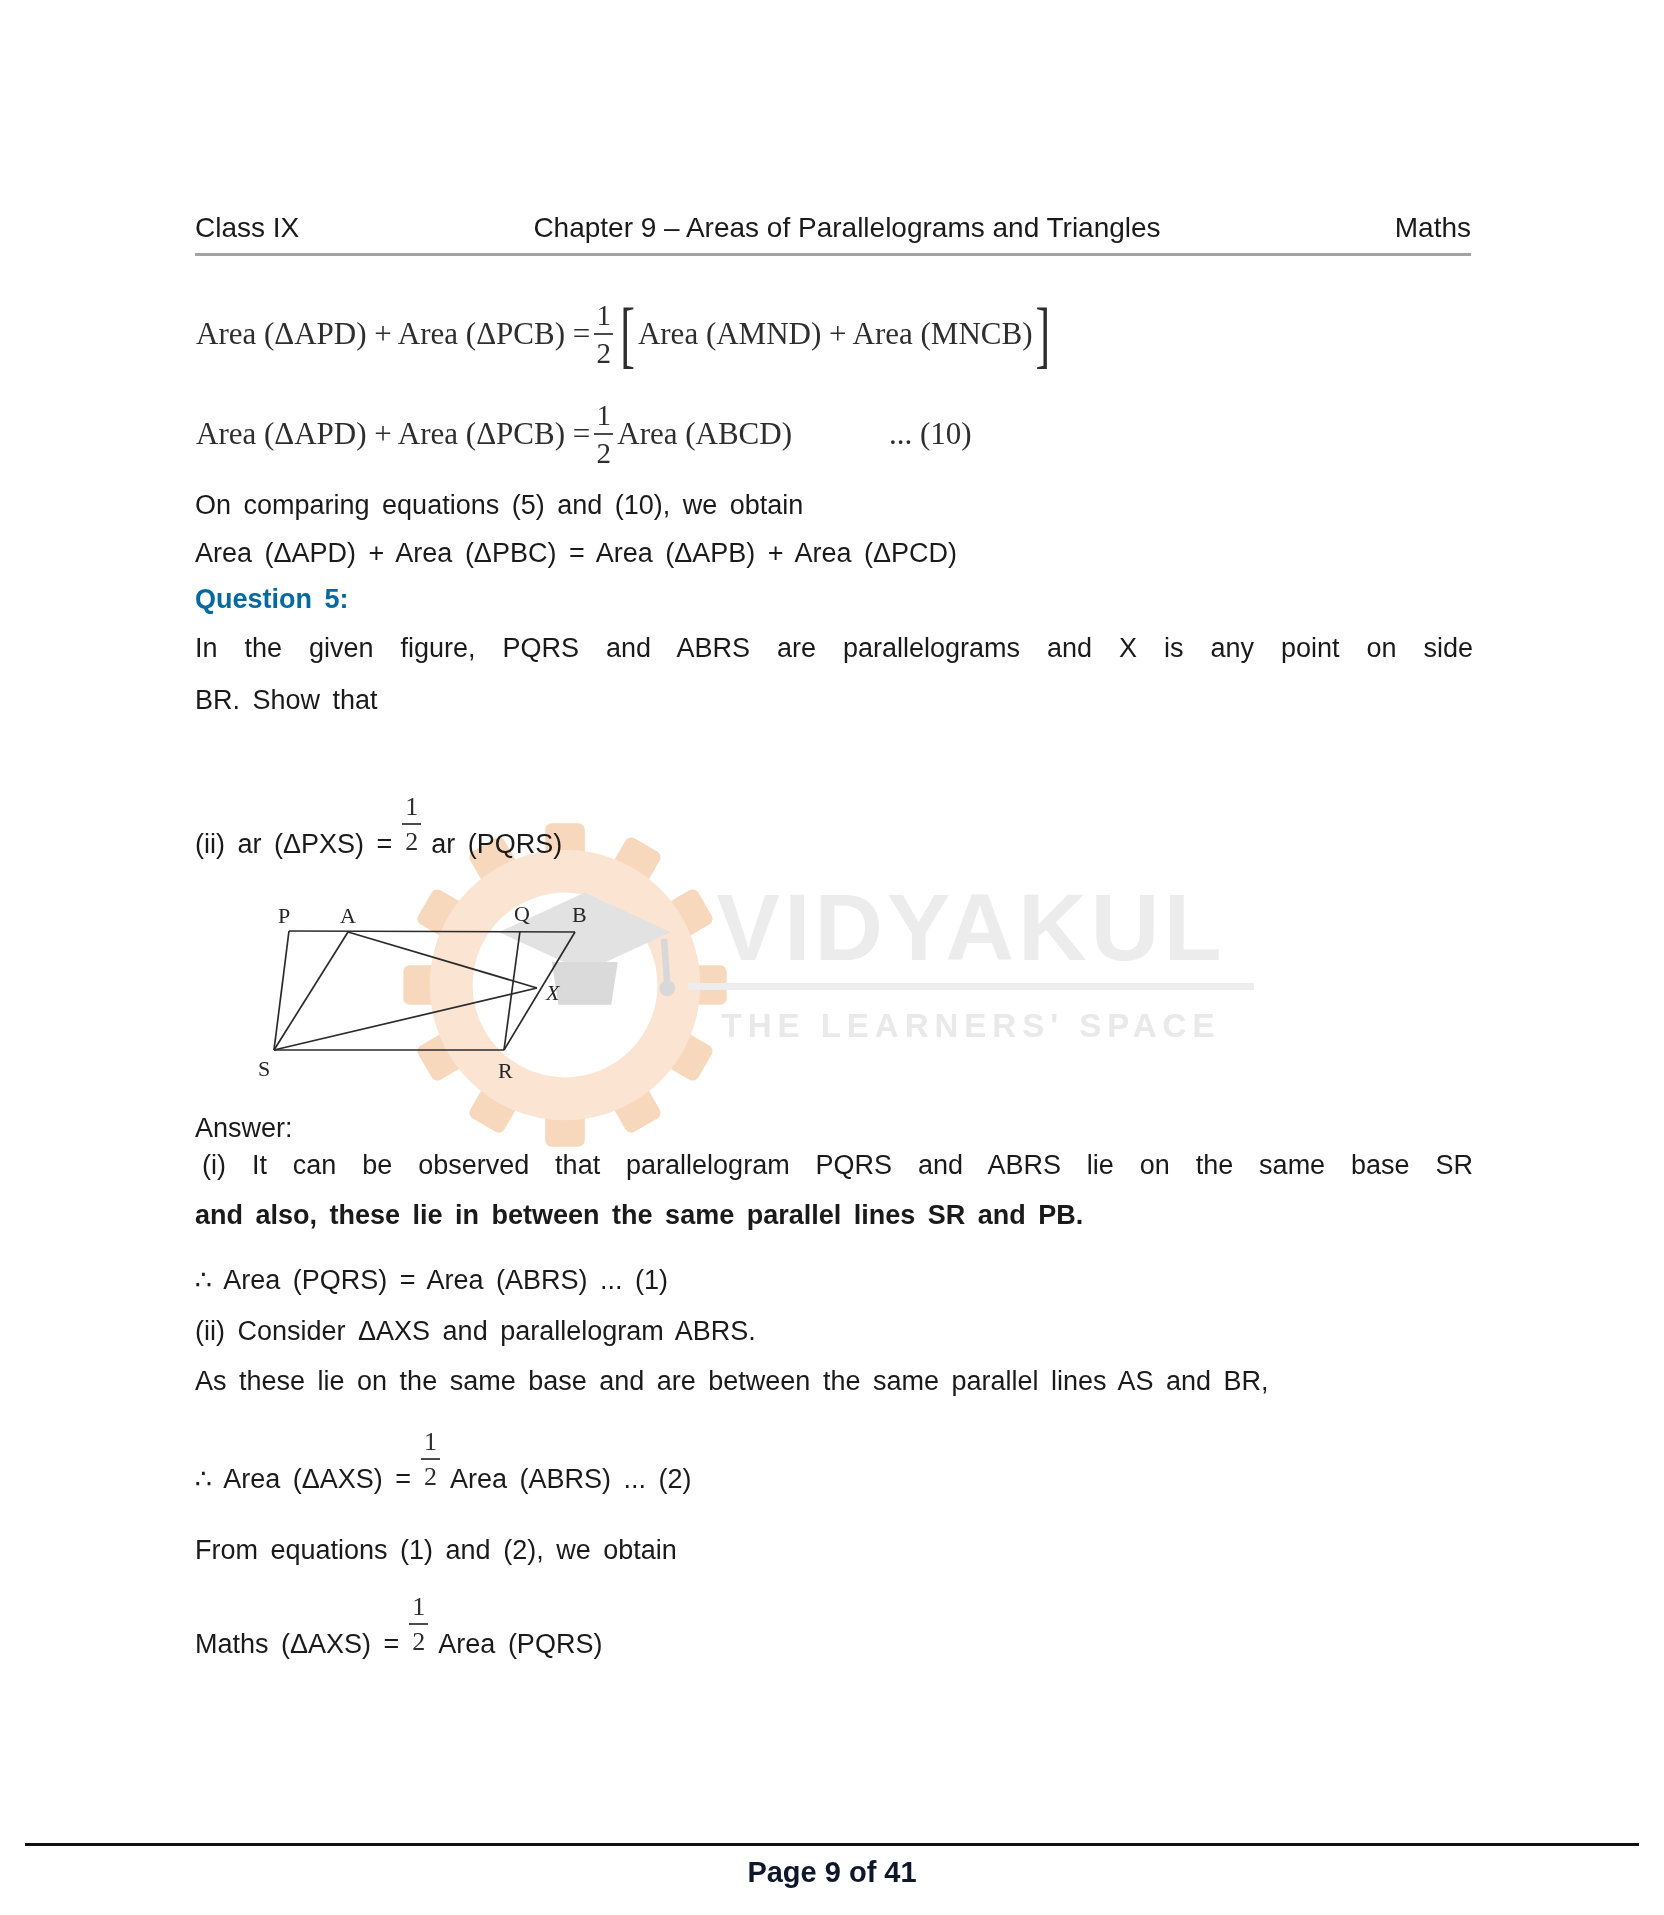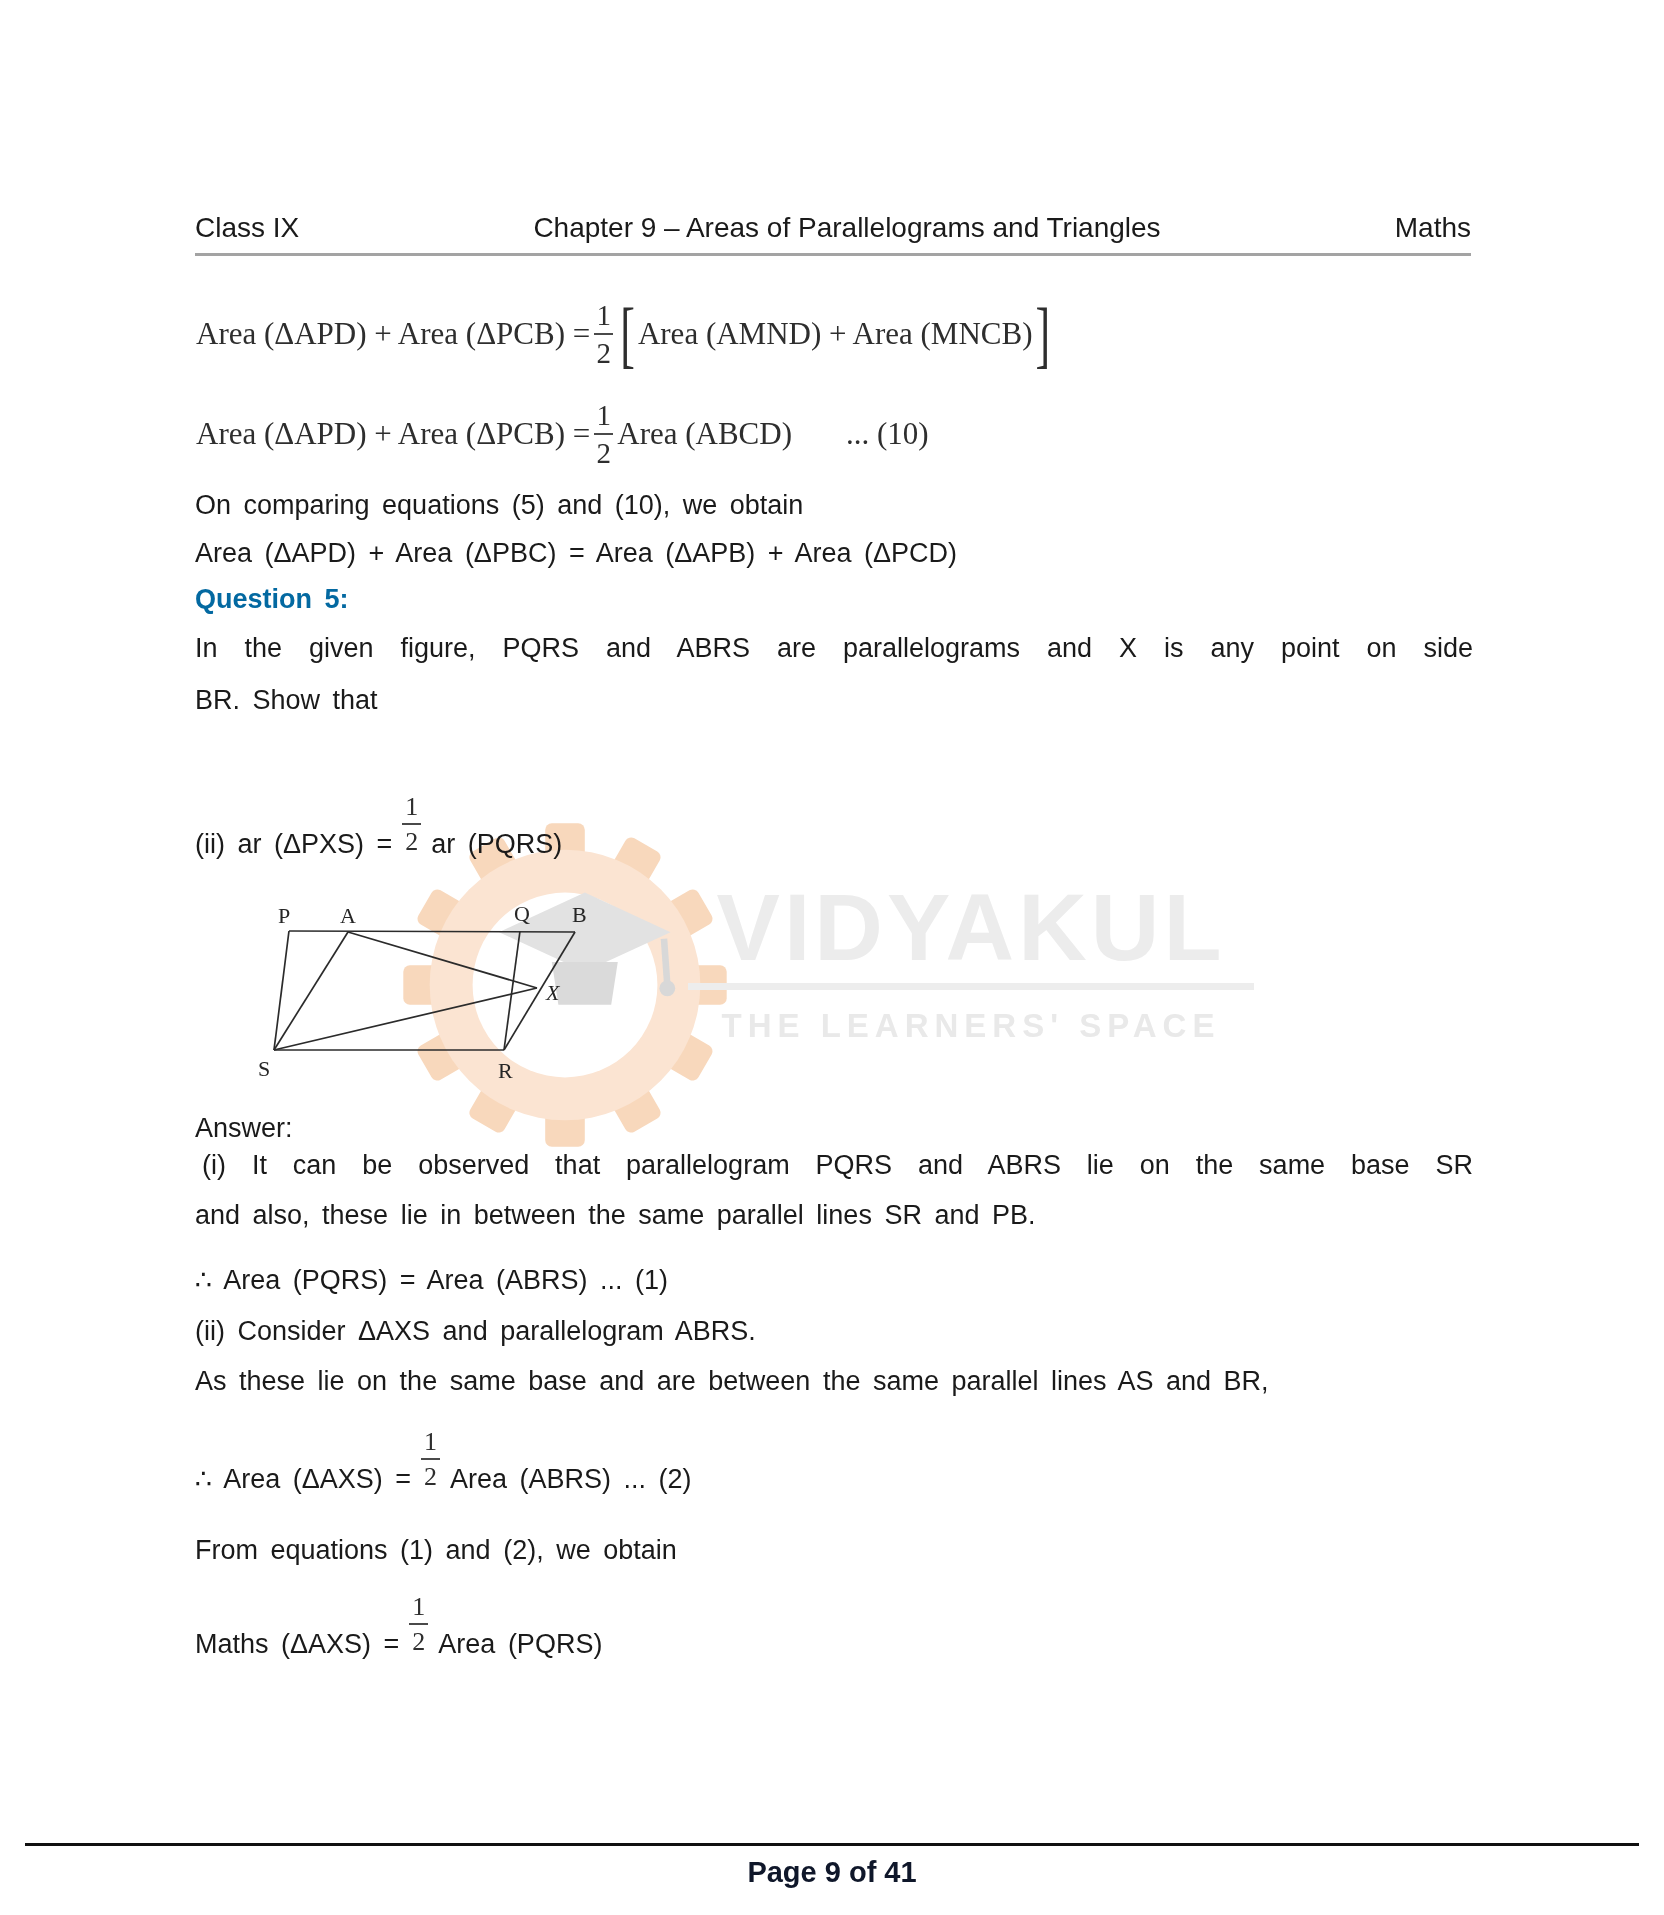--- a/index.html
+++ b/index.html
@@ -27,21 +27,21 @@
   .frac{
     display:inline-flex; flex-direction:column; align-items:center;
     font-family:"Liberation Serif","DejaVu Serif",serif; line-height:1.05; color:#2e2e2e;
   }
   .frac .bar{width:19px; height:2px; background:#4a4a4a; margin:3px 0;}
   .eqrow .frac{font-size:29px; margin:0 4px;}
   .bigbr{
     display:inline-block; font-size:44px; font-weight:300;
     transform:scaleY(1.7); transform-origin:center; color:#2e2e2e; margin:0 3px;
   }
-  .eq-tag{margin-left:54px;}
+  .eq-tag{margin-left:97px;}
   
   .line{
     position:absolute; left:195px; width:1278px;
     font-size:27px; line-height:33px; word-spacing:5px; white-space:nowrap;
   }
   .para{
     position:absolute; left:195px; width:1278px;
     font-size:27px; word-spacing:5px;
   }
   .para .pline{display:block; line-height:52px; white-space:nowrap;}
@@ -203,21 +203,21 @@
     <text x="332" y="24">B</text>
     <text x="18" y="178">S</text>
     <text x="258" y="180">R</text>
     <text x="306" y="102" font-style="italic">X</text>
   </svg>
 
   <div class="line z1" style="top:1112px;">Answer:</div>
 
   <div class="para z1" style="top:1140px;">
     <span class="pline just" style="line-height:50px; padding-left:7px; width:1271px;">(i) It can be observed that parallelogram PQRS and ABRS lie on the same base SR</span>
-    <span class="pline" style="line-height:50px;">and also, these lie in between the same parallel lines SR and PB.</span>
+    <span class="pline" style="line-height:50px;font-weight:bold;">and also, these lie in between the same parallel lines SR and PB.</span>
   </div>
 
   <div class="line z1" style="top:1264px;">∴ Area (PQRS) = Area (ABRS) ... (1)</div>
   <div class="line z1" style="top:1315px;">(ii) Consider ΔAXS and parallelogram ABRS.</div>
   <div class="line z1" style="top:1365px;">As these lie on the same base and are between the same parallel lines AS and BR,</div>
 
   <div class="inline-eq z1" style="top:1428px;">
     <span class="txt">∴ Area (ΔAXS) =</span>
     <span class="frac">
       <span class="num">1</span>

